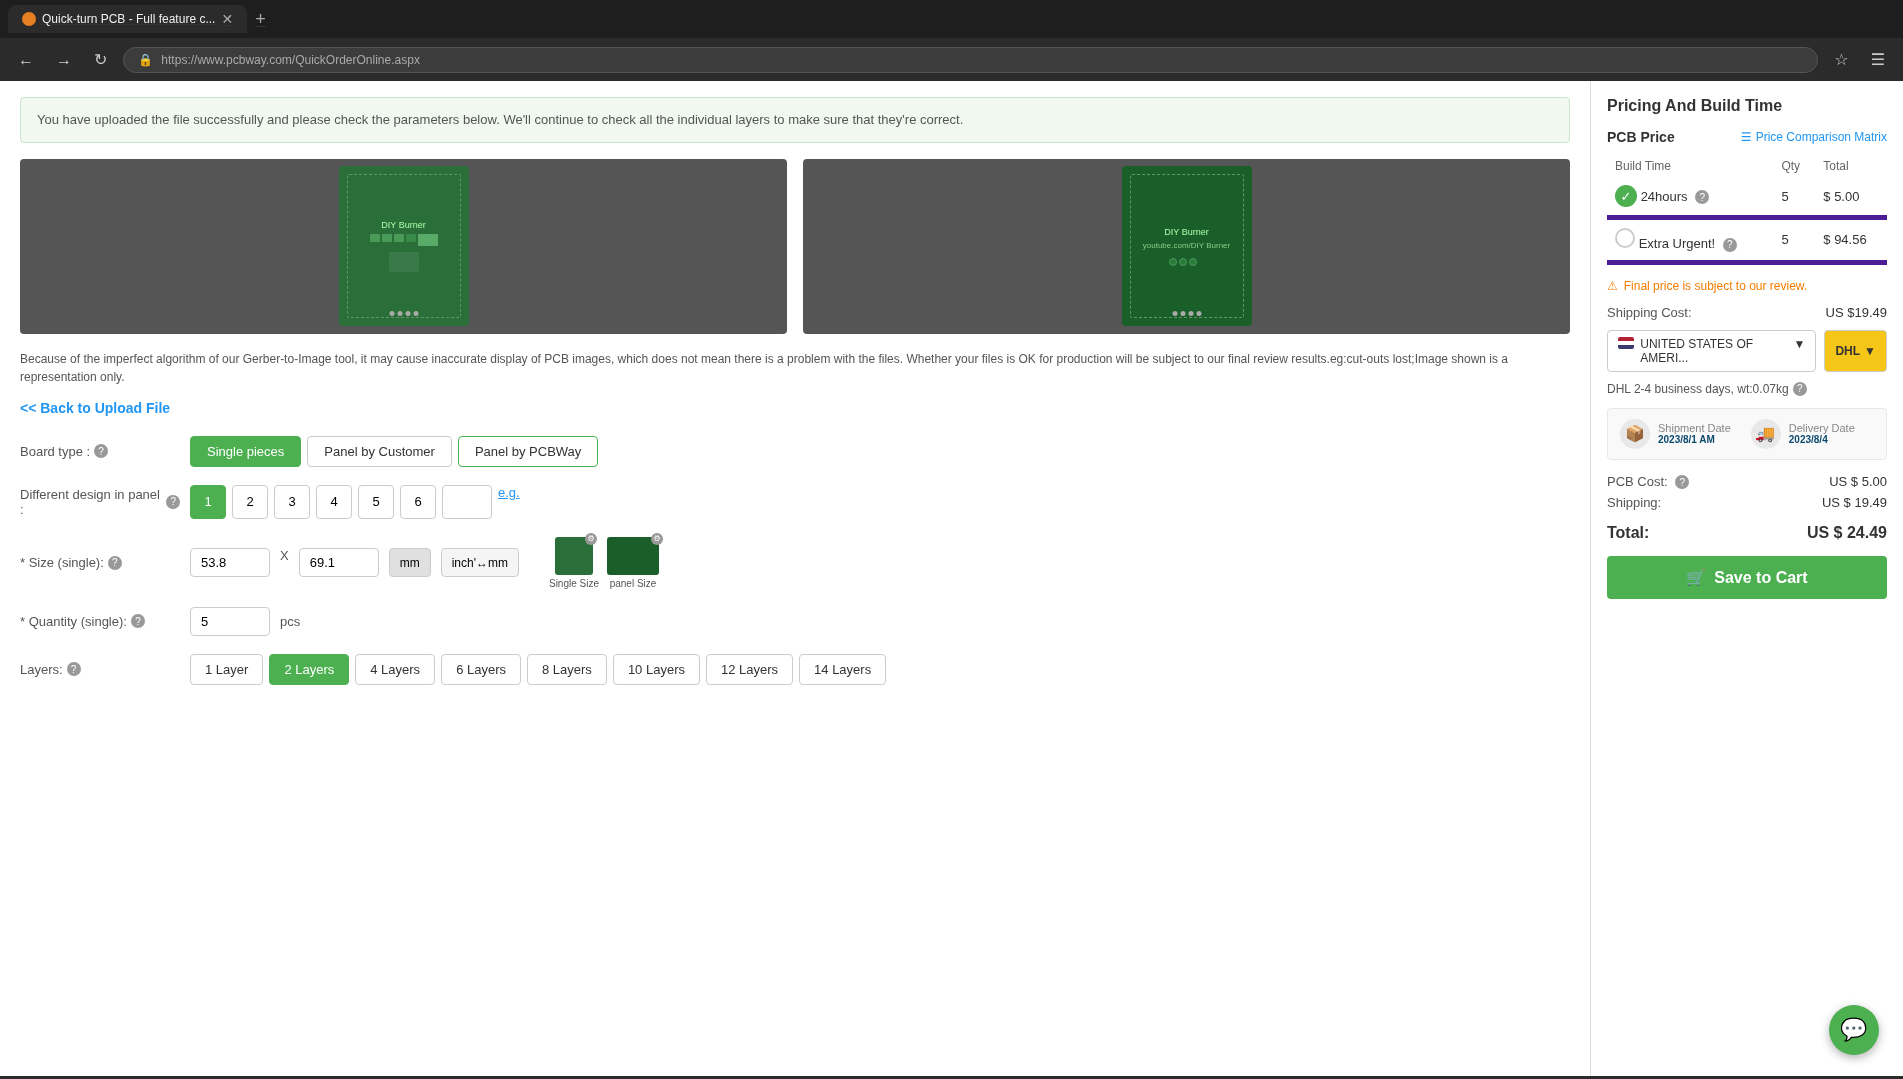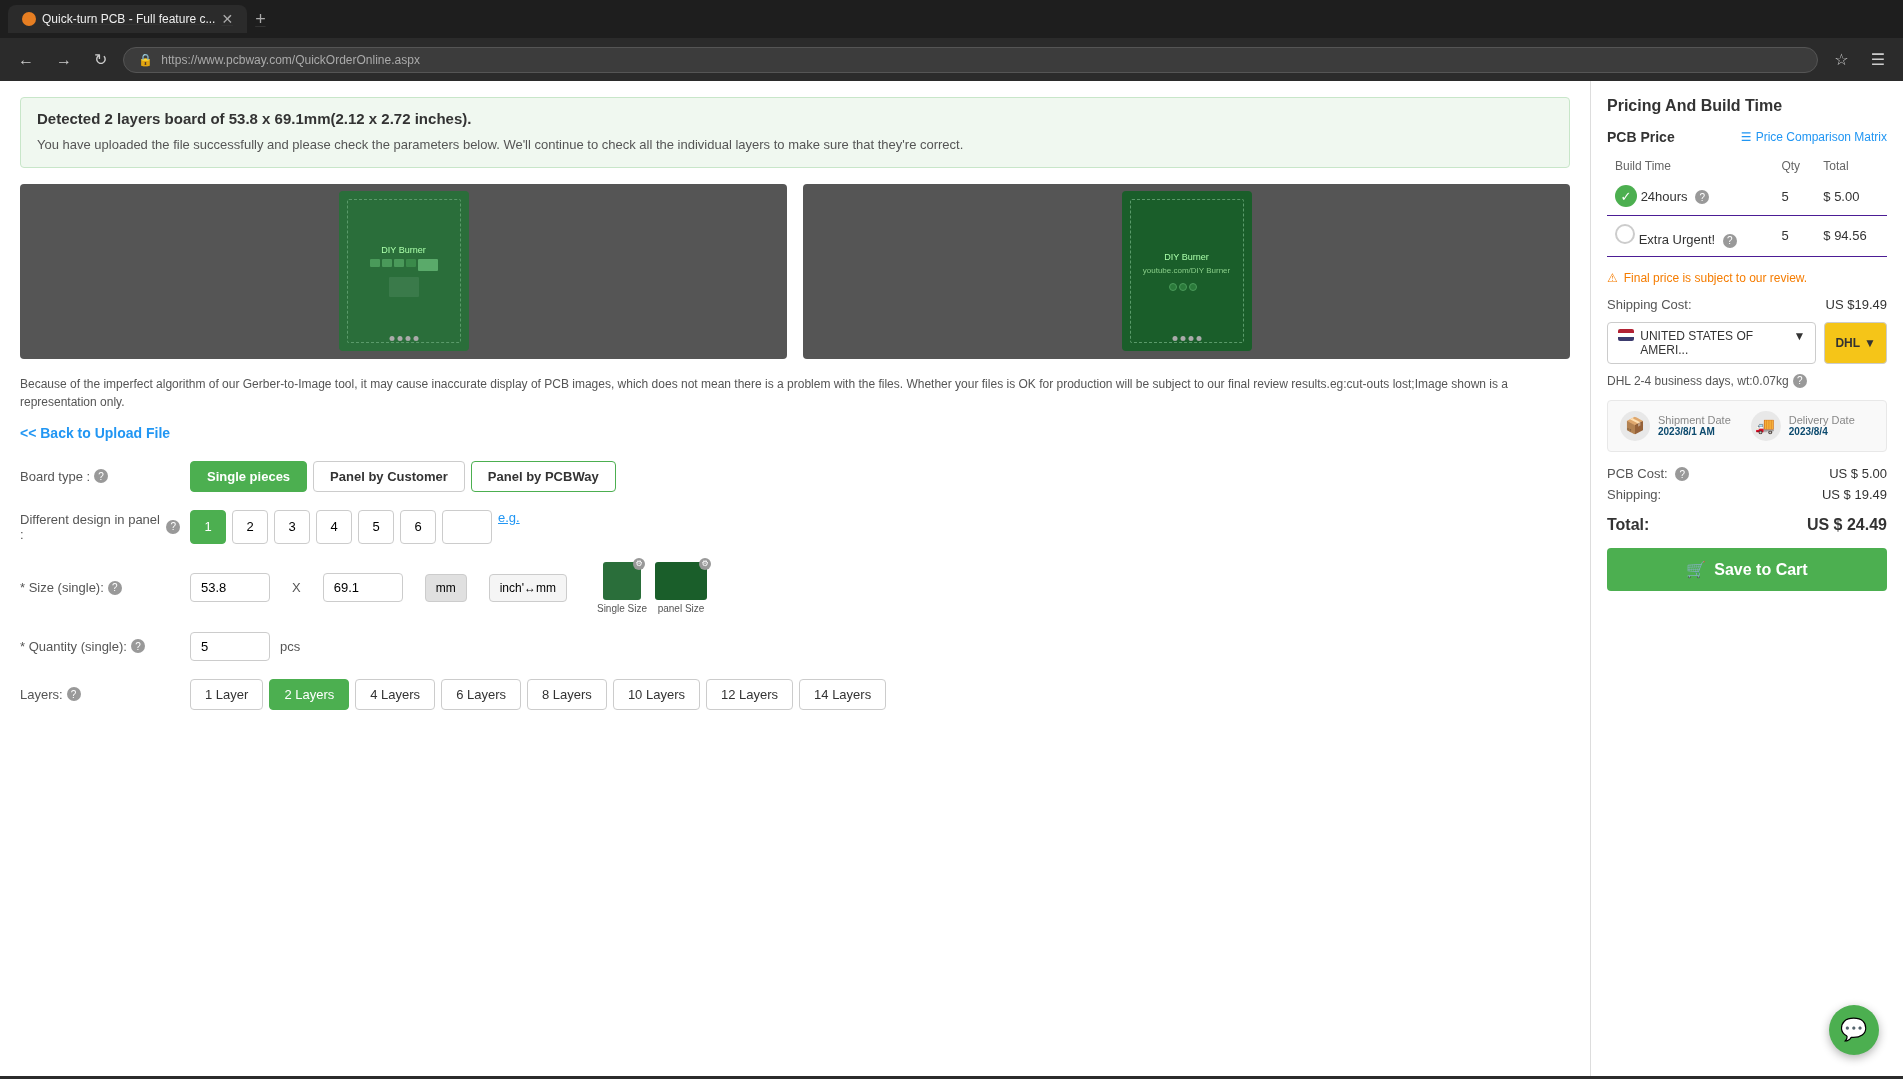--- a/index.html
+++ b/index.html
@@ -182,21 +182,20 @@
       flex-wrap: wrap;
     }
     .btn-option {
       padding: 7px 16px;
       border: 1px solid #ccc;
       border-radius: 4px;
       background: #fff;
       cursor: pointer;
       font-size: 13px;
       color: #333;
-      font-weight: bold;
     }
     .btn-option.active {
       background: #4caf50;
       border-color: #4caf50;
       color: #fff;
     }
     .btn-option.active-outline {
       background: #fff;
       border-color: #4caf50;
       color: #333;
@@ -219,22 +218,21 @@
     }
     .eg-link {
       color: #2196F3;
       text-decoration: underline;
       cursor: pointer;
       font-size: 13px;
     }
 
     .size-inputs {
       display: flex;
-      align-items: center;
-      gap: 22px;
+      gap: 10px;
     }
     .size-input {
       width: 80px;
       padding: 6px 10px;
       border: 1px solid #ccc;
       border-radius: 4px;
       font-size: 13px;
     }
     .size-x { color: #555; font-size: 13px; }
     .unit-btn {
@@ -356,21 +354,21 @@
       font-size: 12px;
       font-weight: normal;
       padding: 4px 8px;
       text-align: left;
     }
     .pricing-table td {
       padding: 8px 8px;
       font-size: 13px;
       vertical-align: middle;
     }
-    .pricing-table .price-row td { border-bottom: 1px solid #4c1d95; }
+    .pricing-table .price-row td { border-bottom: 5px solid #4c1d95; }
 
     .check-icon {
       display: inline-flex;
       align-items: center;
       justify-content: center;
       width: 22px;
       height: 22px;
       border-radius: 50%;
       background: #4caf50;
       color: #fff;
@@ -568,21 +566,20 @@
   <button class="browser-nav-btn">☆</button>
   <button class="browser-nav-btn">☰</button>
 </div>
 
 <div class="main-layout">
 
   <div class="content-area">
 
     
     <div class="detected-info">
-      <div class="title">Detected 2 layers board of 53.8 x 69.1mm(2.12 x 2.72 inches).</div>
       <div class="desc">You have uploaded the file successfully and please check the parameters below. We'll continue to check all the individual layers to make sure that they're correct.</div>
     </div>
 
     
     <div class="pcb-images">
       <div class="pcb-image-box">
         <div class="pcb-image-inner">
           <div style="text-align:center;">
             <div style="color:#aaffaa;font-size:9px;margin-bottom:4px;">DIY Burner</div>
             <div style="display:flex;flex-wrap:wrap;gap:2px;justify-content:center;width:80px;">

